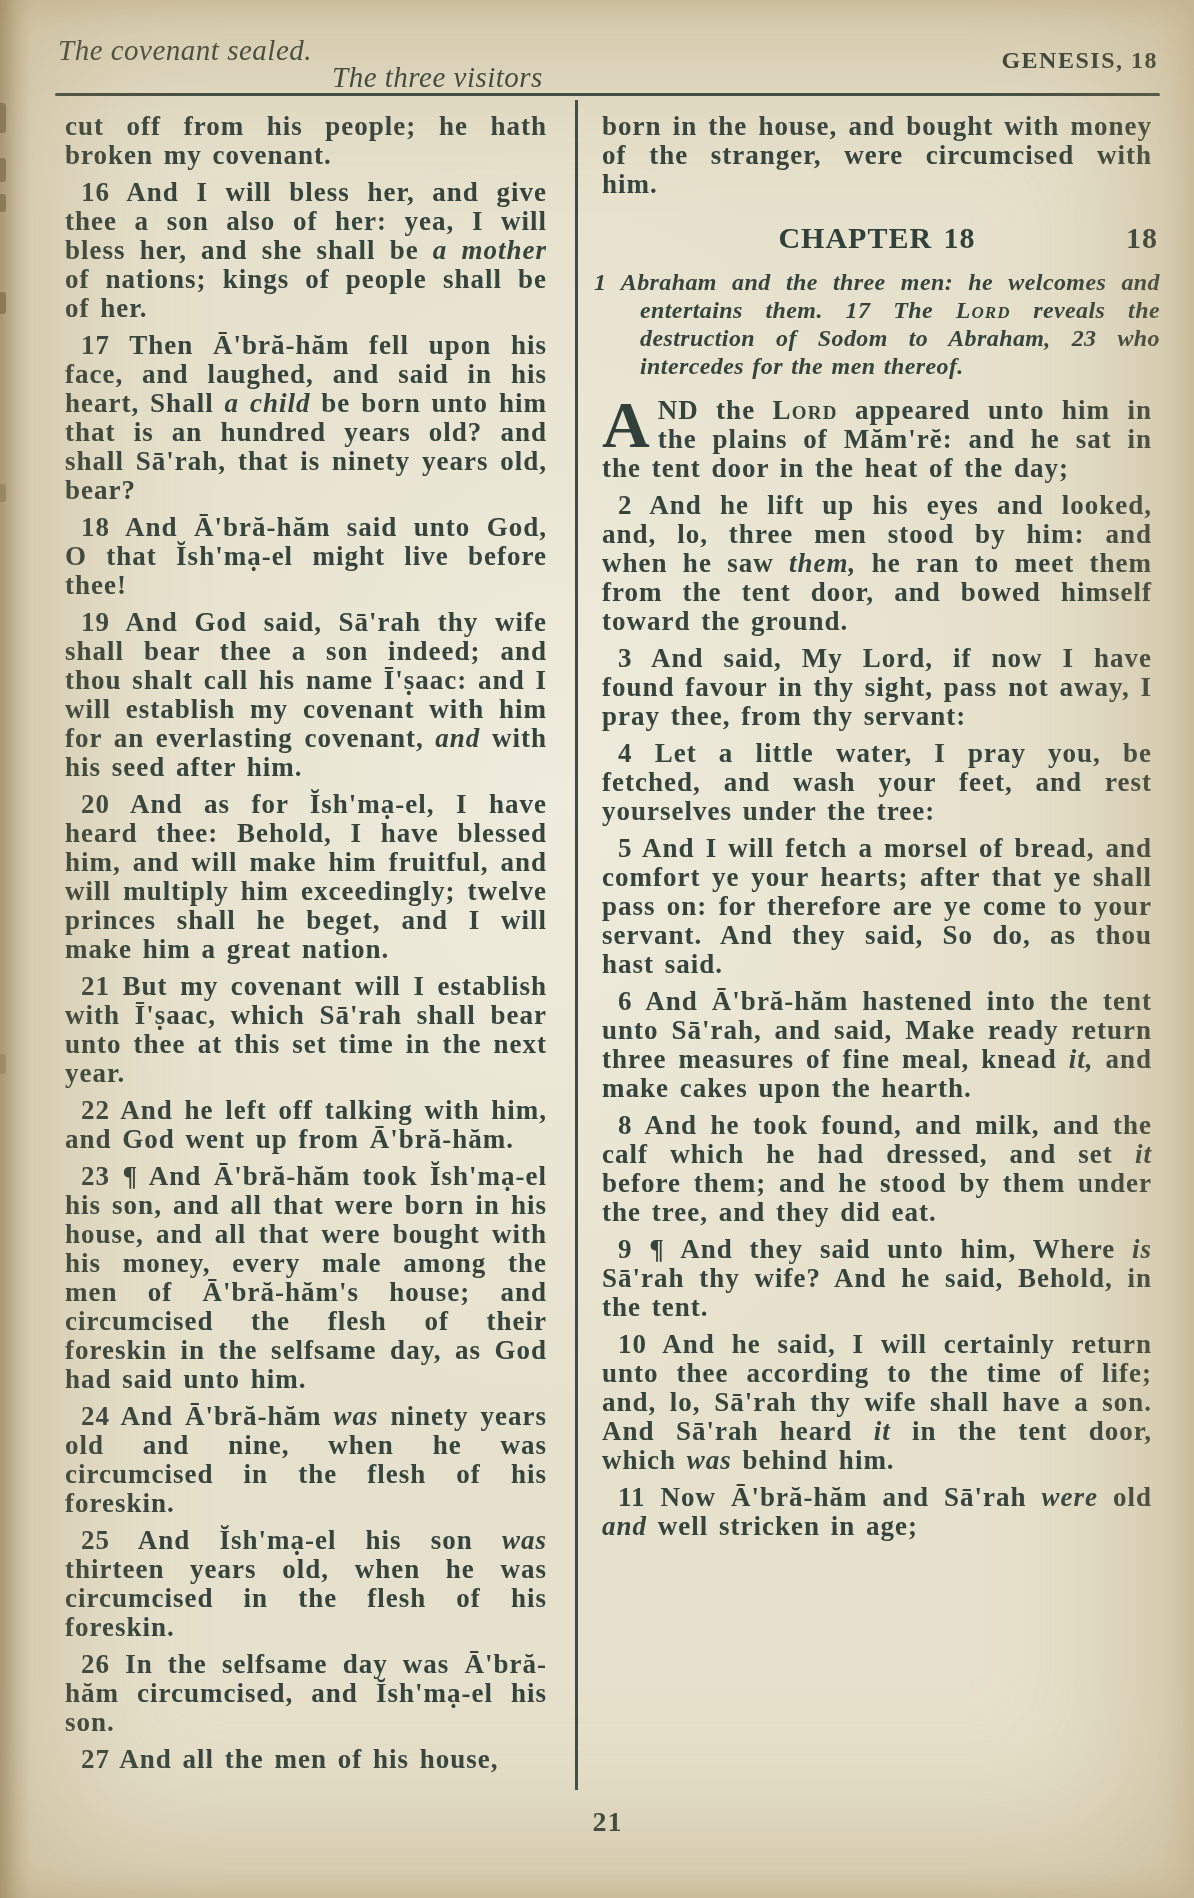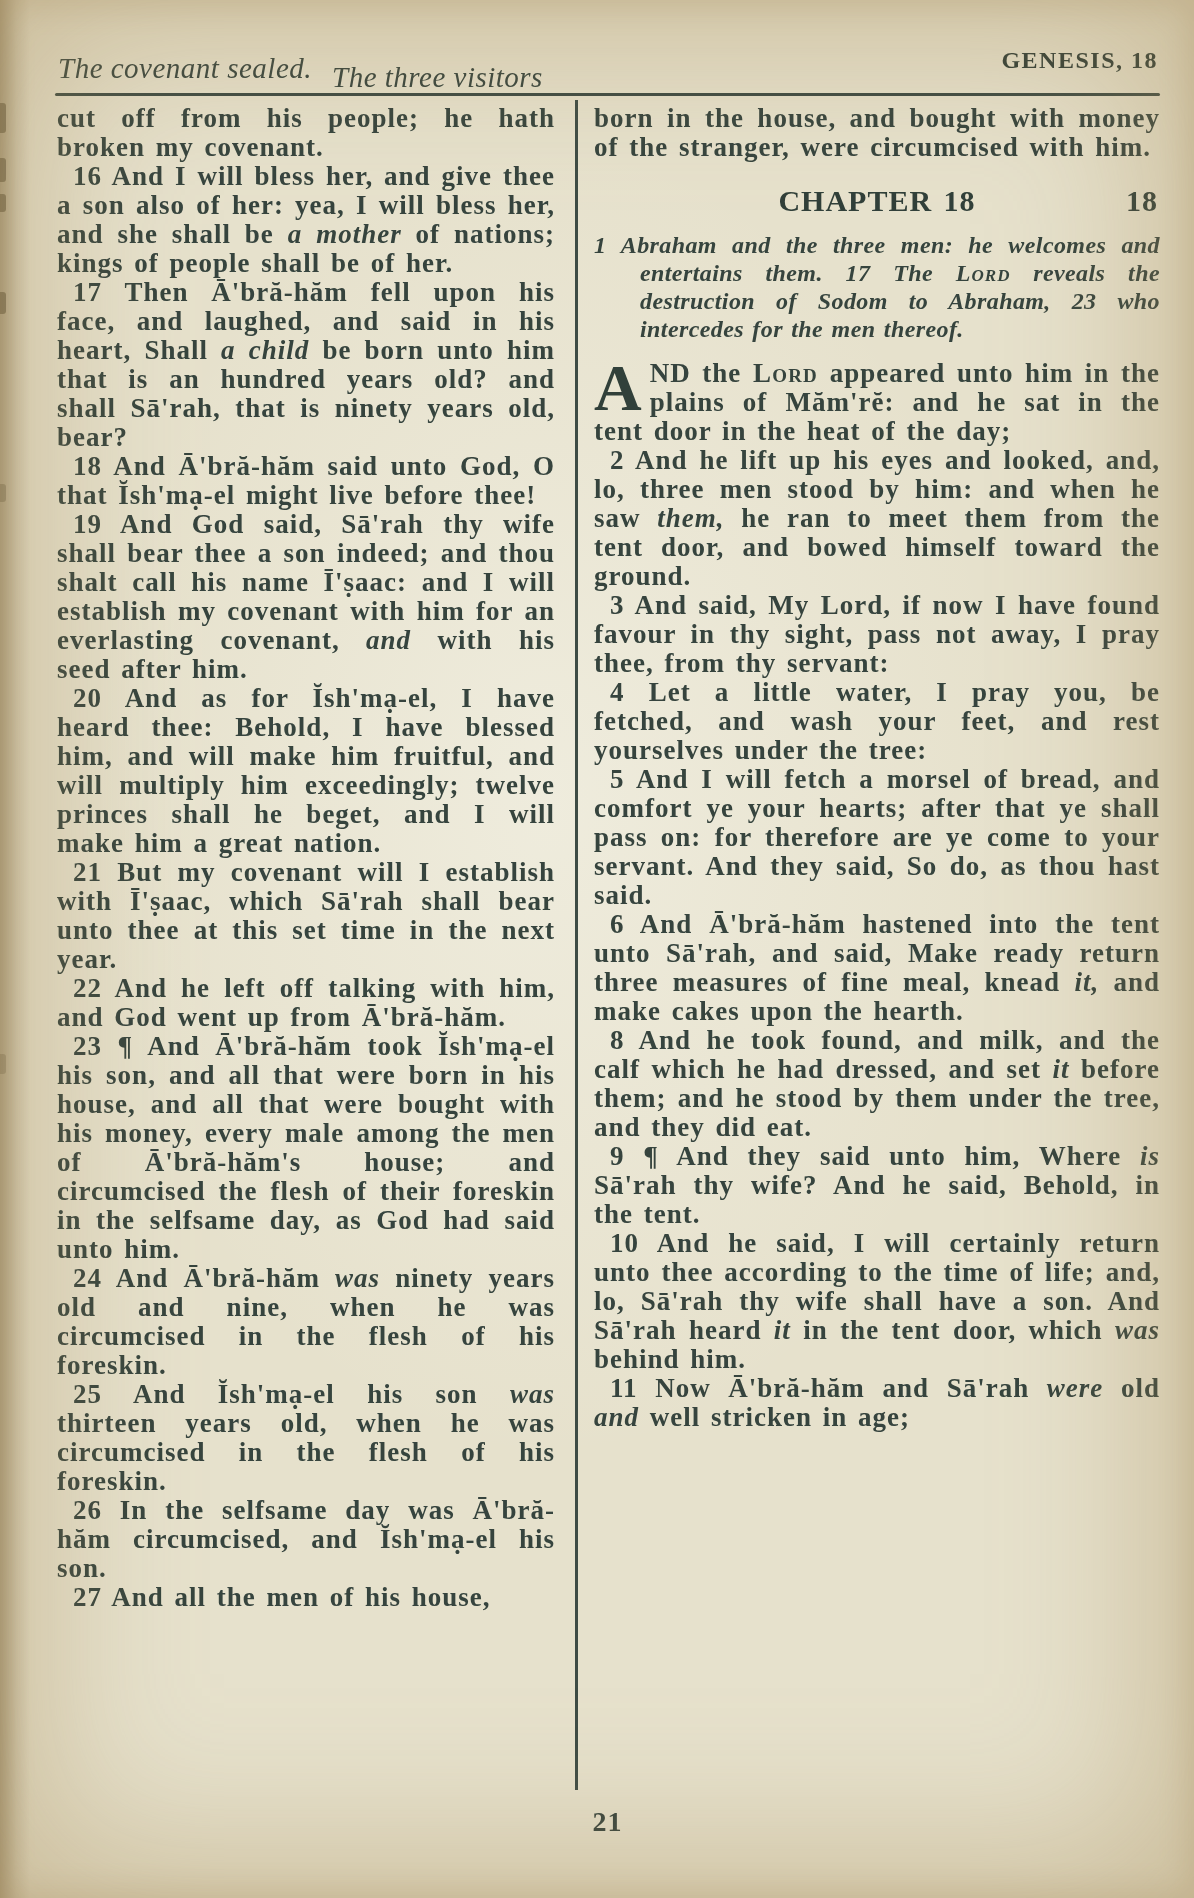--- a/index.html
+++ b/index.html
@@ -11,32 +11,32 @@
     color:#36443e;
   }
   .center-light{position:absolute;inset:0;pointer-events:none;
     background:radial-gradient(ellipse 640px 920px at 46% 42%, rgba(246,245,235,.55), rgba(246,245,235,0) 72%);}
   .vignette{position:absolute;inset:0;pointer-events:none;
     box-shadow:inset 0 0 150px 45px rgba(166,138,84,.40), inset 0 0 28px 8px rgba(150,120,70,.20);}
   .gutter{position:absolute;left:0;top:0;width:30px;height:100%;pointer-events:none;
     background:linear-gradient(90deg, rgba(110,92,55,.45), rgba(110,92,55,.14) 55%, rgba(110,92,55,0));}
   .edge-mark{position:absolute;left:0;width:6px;background:rgba(58,58,46,.55);border-radius:0 3px 3px 0;}
 
-  .hdr-left{position:absolute;left:58px;top:52px;font-style:italic;font-size:29px;letter-spacing:.5px;}
+  .hdr-left{position:absolute;left:58px;top:34px;font-style:italic;font-size:29px;letter-spacing:.5px;}
   .hdr-center{position:absolute;left:332px;top:52px;font-style:italic;font-size:29px;letter-spacing:.5px;margin-top:9px;}
   .hdr-right{position:absolute;right:36px;top:47px;font-weight:700;font-size:24px;letter-spacing:1.5px;color:#2e3c36;}
 
   .rule{position:absolute;left:55px;top:93px;width:1105px;height:3px;background:#3c4a43;border-radius:2px;}
   .divider{position:absolute;left:575px;top:100px;width:3px;height:1690px;background:#3e4c45;}
 
   .col{position:absolute;top:104px;text-align:justify;font-size:27px;line-height:29px;
        font-weight:700;letter-spacing:1px;word-spacing:3px;}
   .col-left{left:57px;width:498px;}
   .col-right{left:594px;width:566px;}
-  .col p{margin:0;text-indent:16px;}
+  .col p{margin:8px;text-indent:16px;}
   .col p.flush{text-indent:0;}
 
   .col p.summary{
     font-size:24px;line-height:28px;font-style:italic;letter-spacing:.4px;word-spacing:2px;
     padding-left:46px;text-indent:-46px;margin:16px 0 16px;
   }
 
   .chapter{position:relative;text-align:center;margin:24px 0 12px;font-weight:700;font-size:30px;letter-spacing:1px;color:#31403a;}
   .ch-num{position:absolute;right:2px;top:0;}
 

